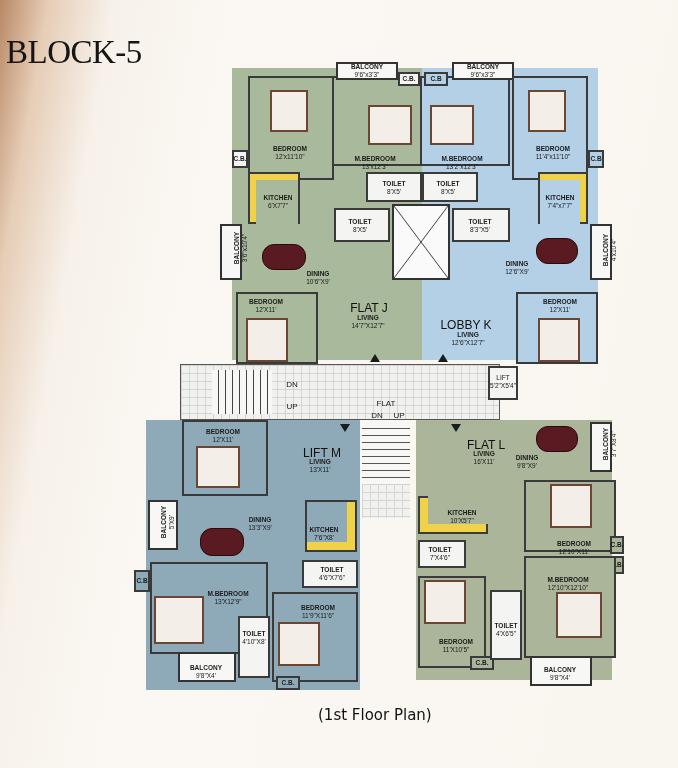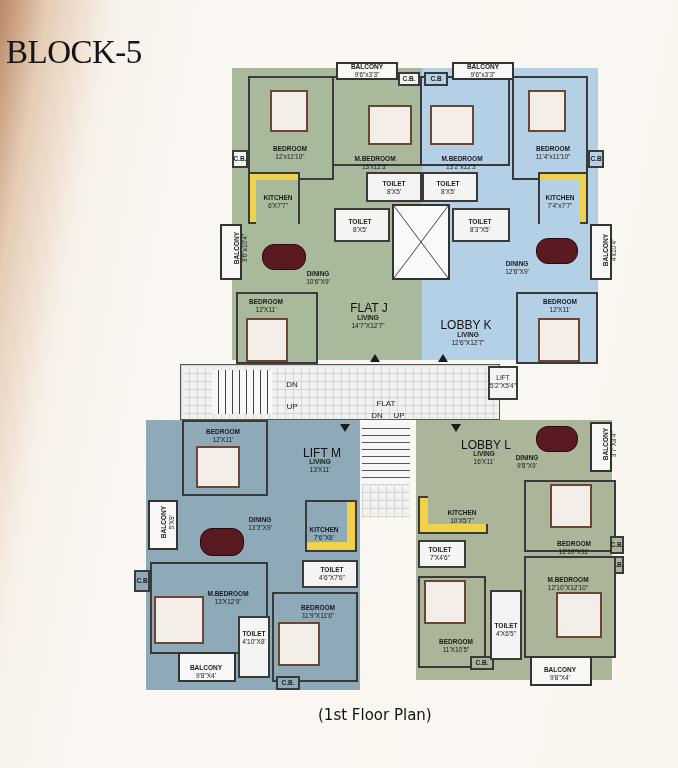--- a/index.html
+++ b/index.html
@@ -264,21 +264,21 @@
   <div class="room t" style="left:276px;top:676px;width:24px;height:14px;"></div>
   <div class="lbl" style="left:288px;top:679px;">C.B.</div>
 
   <div class="bal" style="left:178px;top:652px;width:58px;height:30px;"></div>
   <div class="lbl" style="left:206px;top:664px;">
       <div>BALCONY</div>
       <span>9'8"X4'</span>
     </div>
 
   <div class="room ol" style="left:416px;top:420px;width:196px;height:260px;border:none;"></div>
-  <div class="flat" style="left:486px;top:438px;">LOBBY L</div>
+  <div class="flat" style="left:486px;top:438px;">FLAT L</div>
   <div class="lbl" style="left:484px;top:450px;">
       <div>LIVING</div>
       <span>16'X11'</span>
     </div>
   <div class="arrow down" style="left:451px;top:424px;"></div>
 
   <div class="table" style="left:536px;top:426px;width:40px;height:24px;"></div>
   <div class="lbl" style="left:527px;top:454px;">
       <div>DINING</div>
       <span>9'8"X9'</span>

